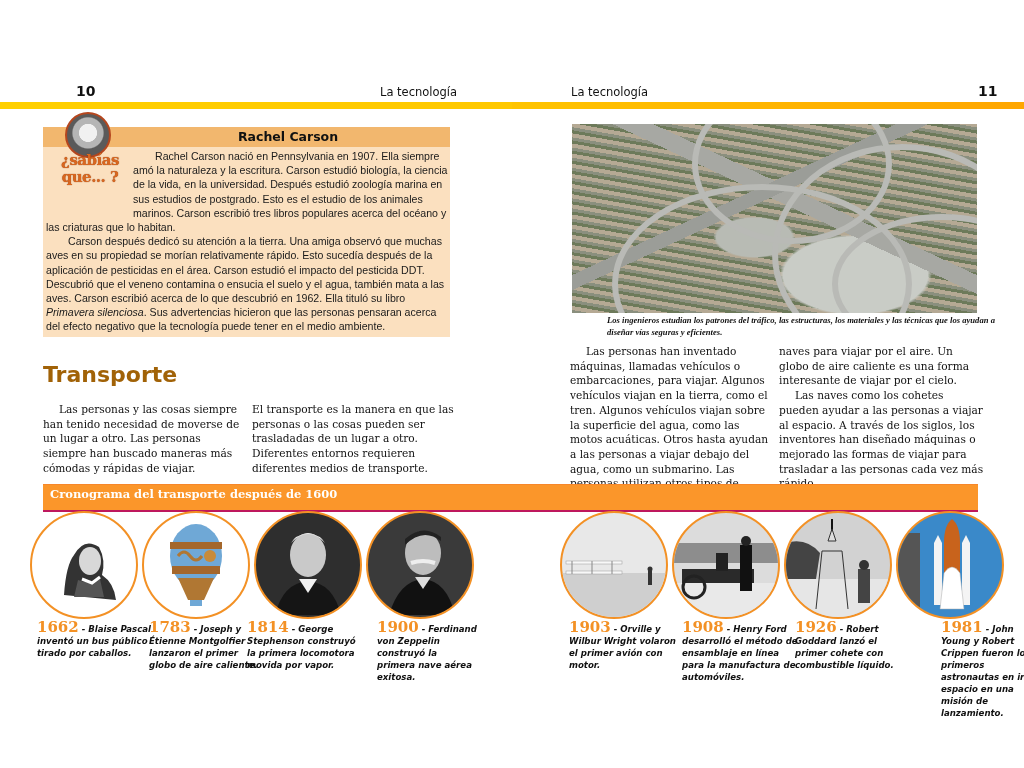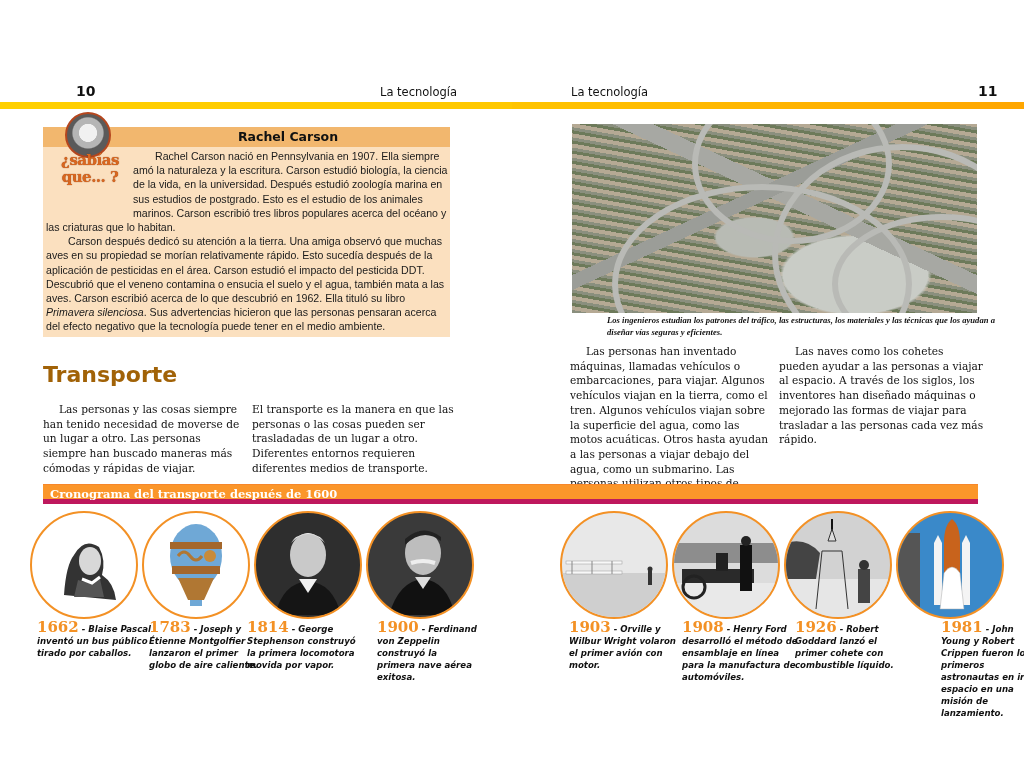--- a/index.html
+++ b/index.html
@@ -38,21 +38,21 @@
       linear-gradient(155deg, transparent 0 40%, #9b9d98 40% 44%, transparent 44% 100%),
       linear-gradient(25deg, transparent 0 55%, #a7a8a3 55% 60%, transparent 60% 100%),
       radial-gradient(ellipse at 70% 80%, #c9ccc6 0 18%, transparent 19%),
       radial-gradient(ellipse at 45% 60%, #b8bbb4 0 12%, transparent 13%),
       repeating-linear-gradient(10deg, #8a8f7e 0 3px, #b5a994 3px 7px, #6d7a5a 7px 10px),
       #9aa088; }
   .photo-overpass { position: absolute; border: 6px solid #b9bab6; border-radius: 50%; }
   .caption { position: absolute; left: 572px; top: 314px; width: 410px; font-size: 8.6px; line-height: 12px; font-style: italic; font-weight: bold; font-family: Liberation Serif, serif; color: #111; margin-left: 35px; }
 
   
-  .timeline-bar { position: absolute; left: 43px; top: 484px; width: 935px; height: 20px; background: #fb962a; border-top: 1px solid #f7872a; border-bottom: 5px solid #be185d; }
+  .timeline-bar { position: absolute; left: 43px; top: 484px; width: 935px; height: 28px; background: #fb962a; border-top: 1px solid #f7872a; border-bottom: 2px solid #be185d; }
   .timeline-title { position: absolute; left: 7px; top: 2px; color: #ffffff; font-family: "DejaVu Serif", serif; font-weight: bold; font-size: 11.5px; }
 
   .circle { position: absolute; top: 511px; width: 108px; height: 108px; border-radius: 50%; border: 2px solid #f39125; overflow: hidden; background: #fff; }
   .tl-text { position: absolute; top: 621px; width: 115px; font-family: "DejaVu Sans", sans-serif; font-style: italic; font-weight: bold; font-size: 8.6px; line-height: 12px; color: #111; }
   .tl-year { color: #f39125; font-family: "DejaVu Serif", serif; font-style: normal; font-weight: bold; font-size: 15px; }
 
   .icon-glyph { position: absolute; left: 50%; top: 50%; transform: translate(-50%, -50%); }
 </style>
 </head>
 <body>
@@ -93,20 +93,21 @@
   <div class="photo-overpass" style="left:40px; top:60px; width:300px; height:200px;"></div>
   <div class="photo-overpass" style="left:120px; top:-40px; width:200px; height:160px;"></div>
   <div class="photo-overpass" style="left:260px; top:90px; width:220px; height:140px;"></div>
 </div>
 <div class="caption">Los ingenieros estudian los patrones del tráfico, las estructuras, los materiales y las técnicas que los ayudan a diseñar vías seguras y eficientes.</div>
 
 <div class="serif-col col3">
     <p class="ind">Las personas han inventado máquinas, llamadas vehículos o embarcaciones, para viajar. Algunos vehículos viajan en la tierra, como el tren. Algunos vehículos viajan sobre la superficie del agua, como las motos acuáticas. Otros hasta ayudan a las personas a viajar debajo del agua, como un submarino. Las personas utilizan otros tipos de</p>
   </div>
 <div class="serif-col col4">
+  <p>naves para viajar por el aire. Un globo de aire caliente es una forma interesante de viajar por el cielo.</p>
   <p class="ind">Las naves como los cohetes pueden ayudar a las personas a viajar al espacio. A través de los siglos, los inventores han diseñado máquinas o mejorado las formas de viajar para trasladar a las personas cada vez más rápido.</p>
 </div>
 
 <div class="timeline-bar">
   <div class="timeline-title">Cronograma del transporte después de 1600</div>
 </div>
 
 <div class="circle" style="left:30px;">
   <svg class="icon-glyph" width="80" height="80" viewBox="0 0 80 80">
     <path d="M20 70 Q22 40 30 30 Q40 12 55 22 Q62 35 58 50 Q70 58 72 75 Z" fill="#333"></path>

